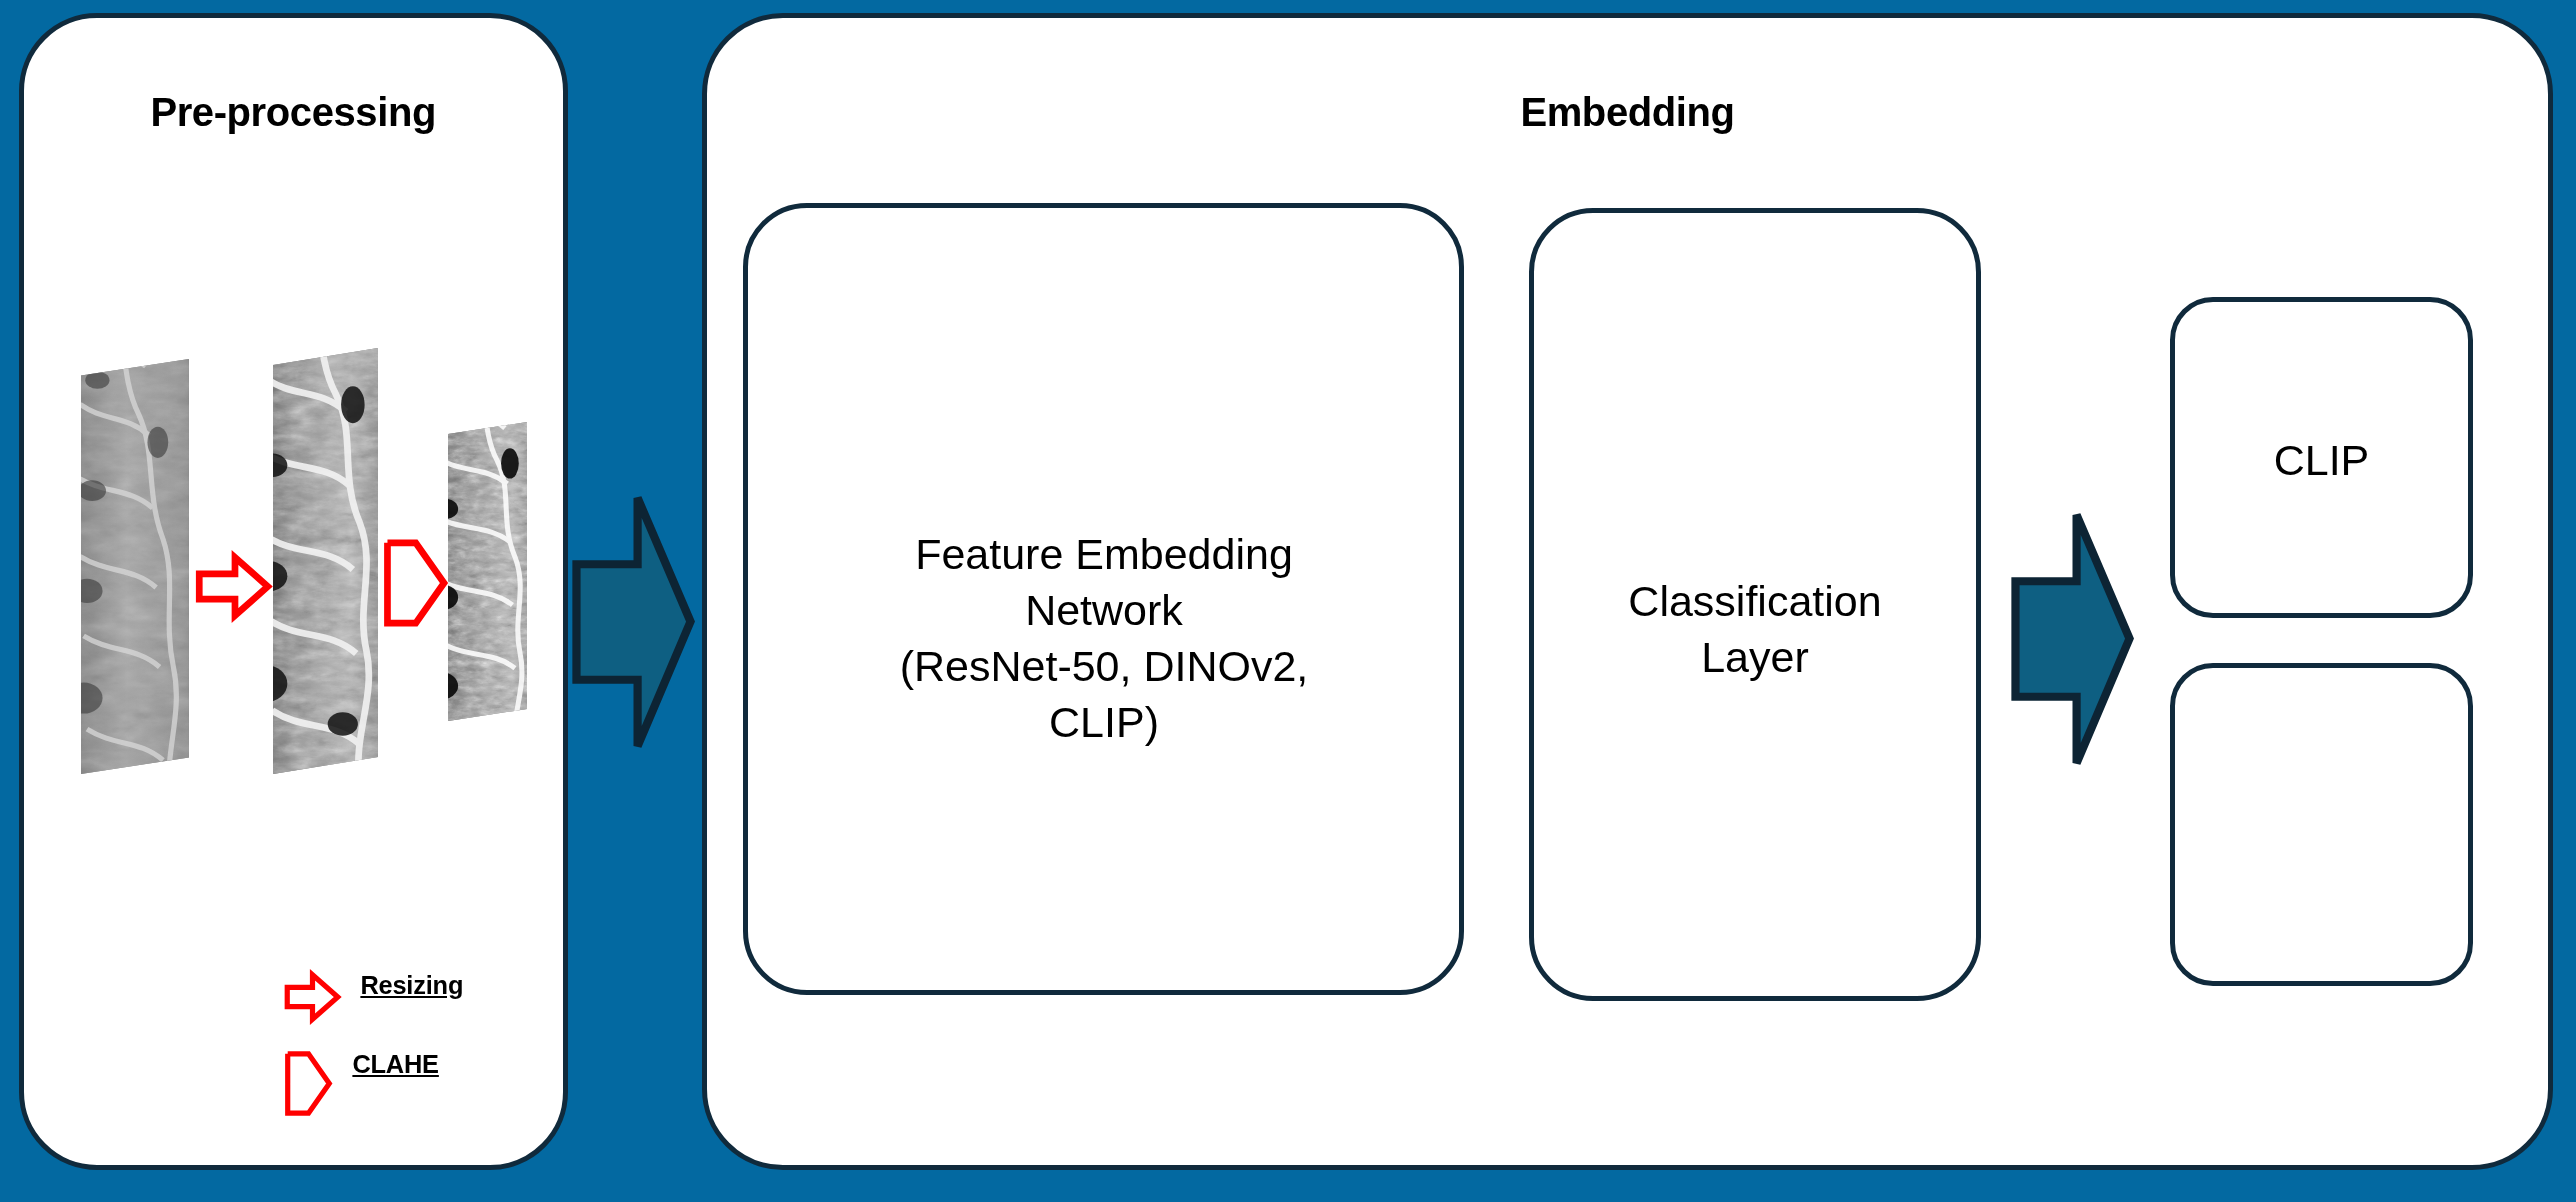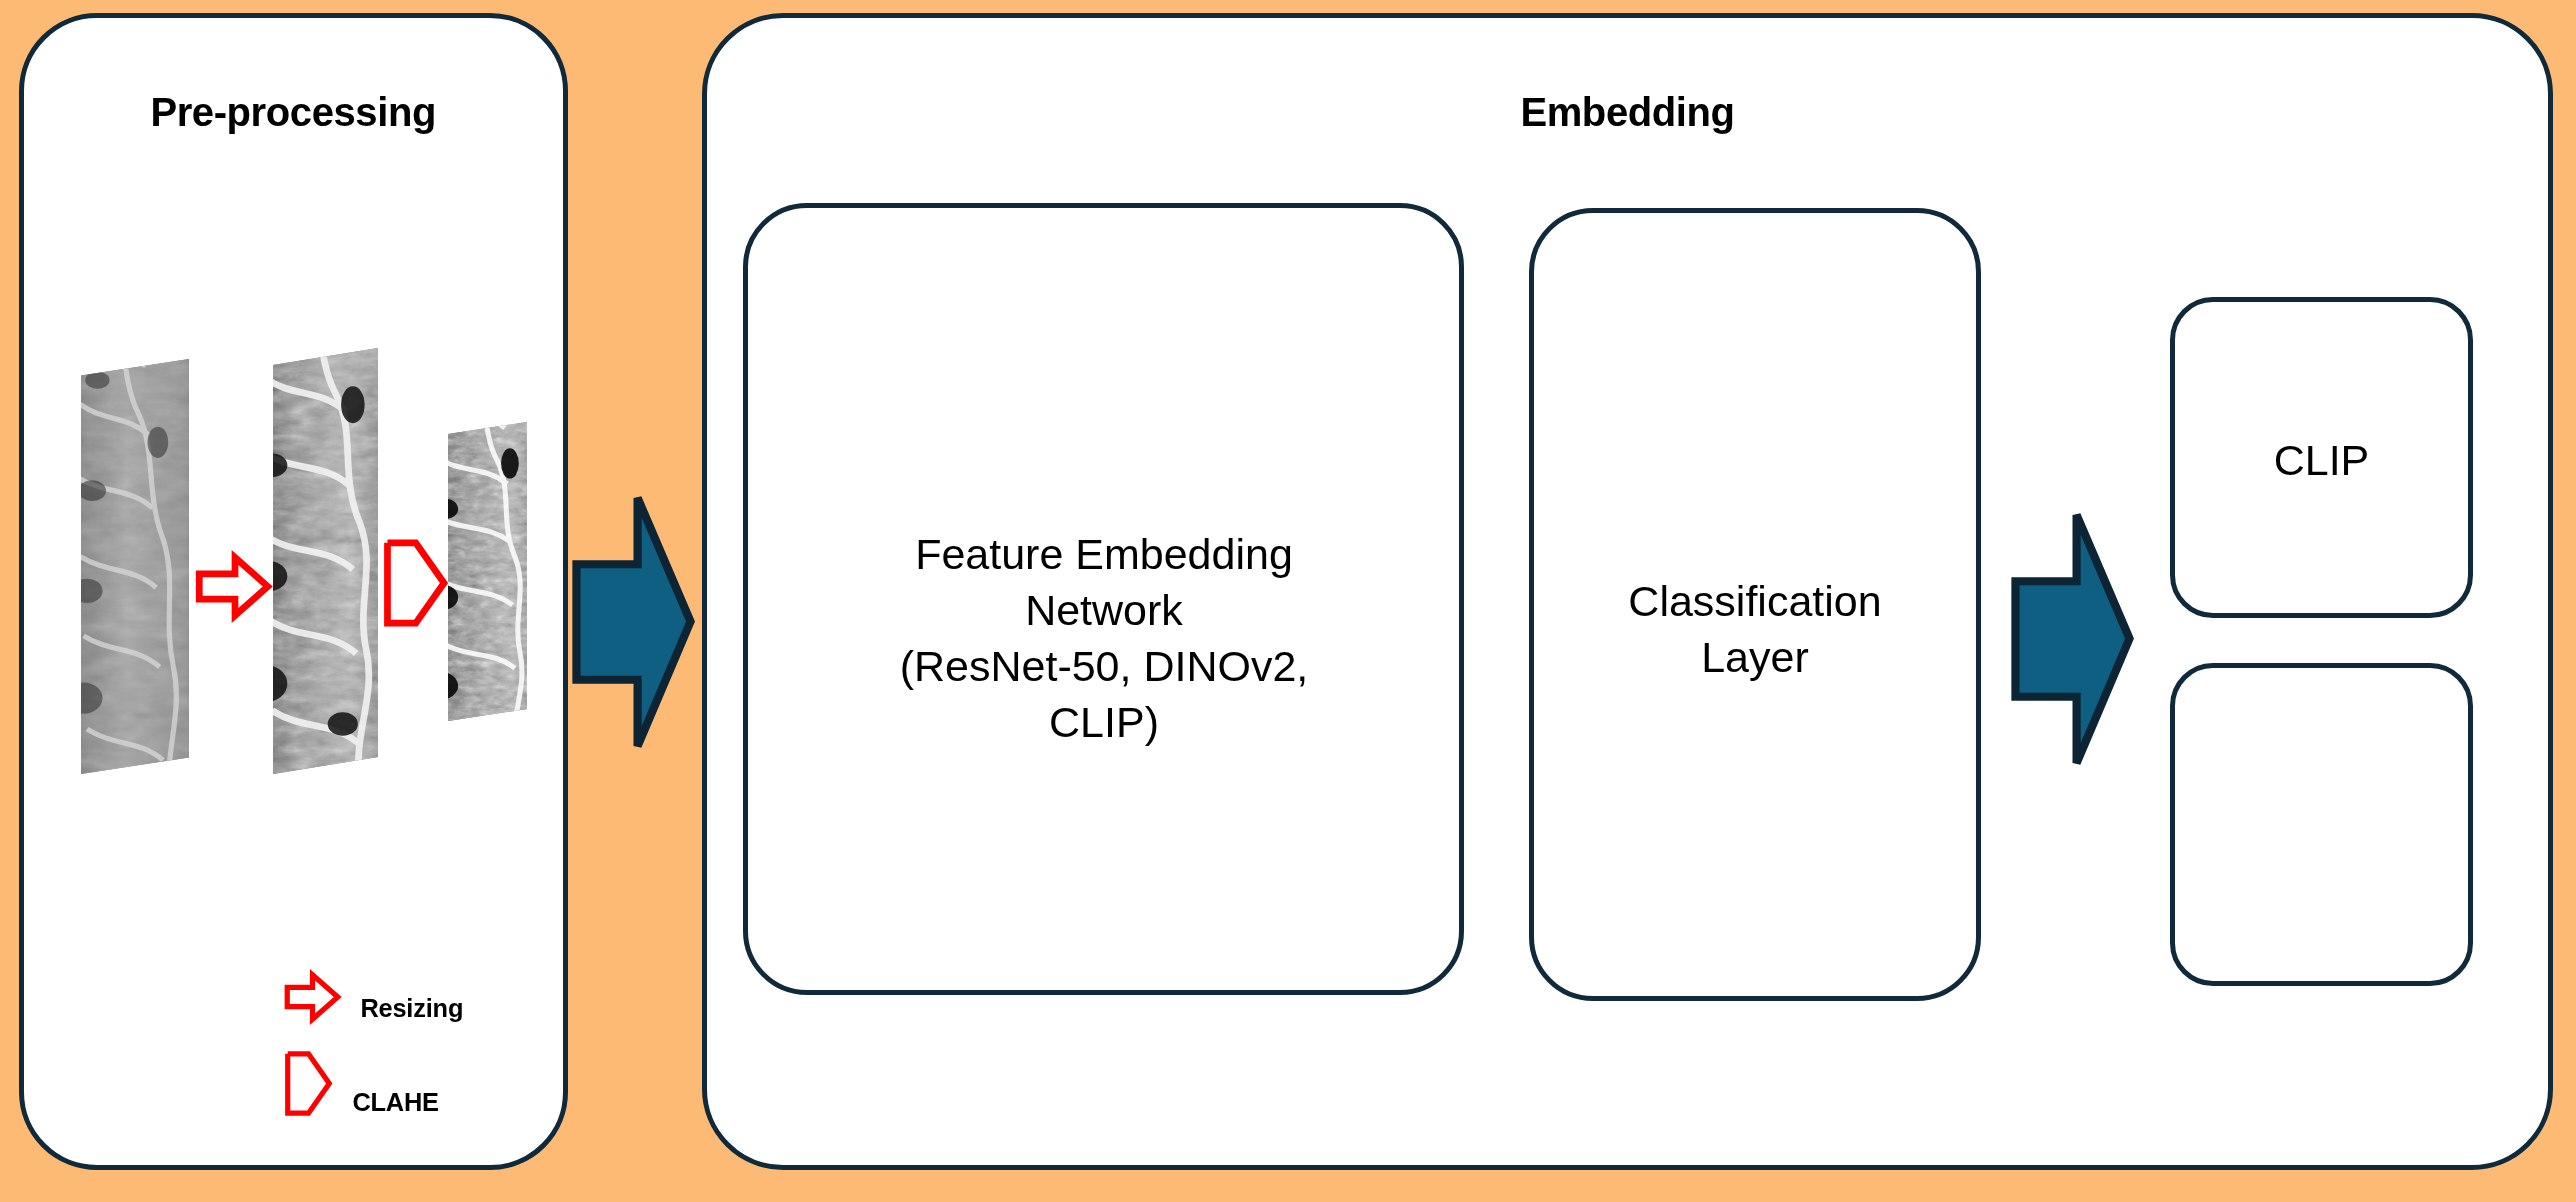--- a/index.html
+++ b/index.html
@@ -7,21 +7,21 @@
     padding: 0;
     background: #ffffff;
   }
   body {
     font-family: "Liberation Sans", sans-serif;
   }
   #canvas {
     position: relative;
     width: 2576px;
     height: 1203px;
-    background: #fdba74;
+    background: #0369a1;
     overflow: hidden;
   }
   .outer-panel {
     position: absolute;
     box-sizing: border-box;
     border: 5.2px solid #102a3c;
     background: #ffffff;
     border-radius: 82px;
   }
   .inner-panel {
@@ -68,21 +68,22 @@
   }
   .xray .tex {
     position: absolute;
     inset: -30%;
   }
 
   
   .legend-row {
     position: absolute;
     display: flex;
-    align-items: flex-end;
+    align-items: flex-start;
+    text-decoration: underline;
   }
   .legend-label {
     font-size: 25.4px;
     font-weight: bold;
     color: #000000;
     white-space: nowrap;
     margin-left: 19.4px;
     letter-spacing: -0.2px;
   }
 

